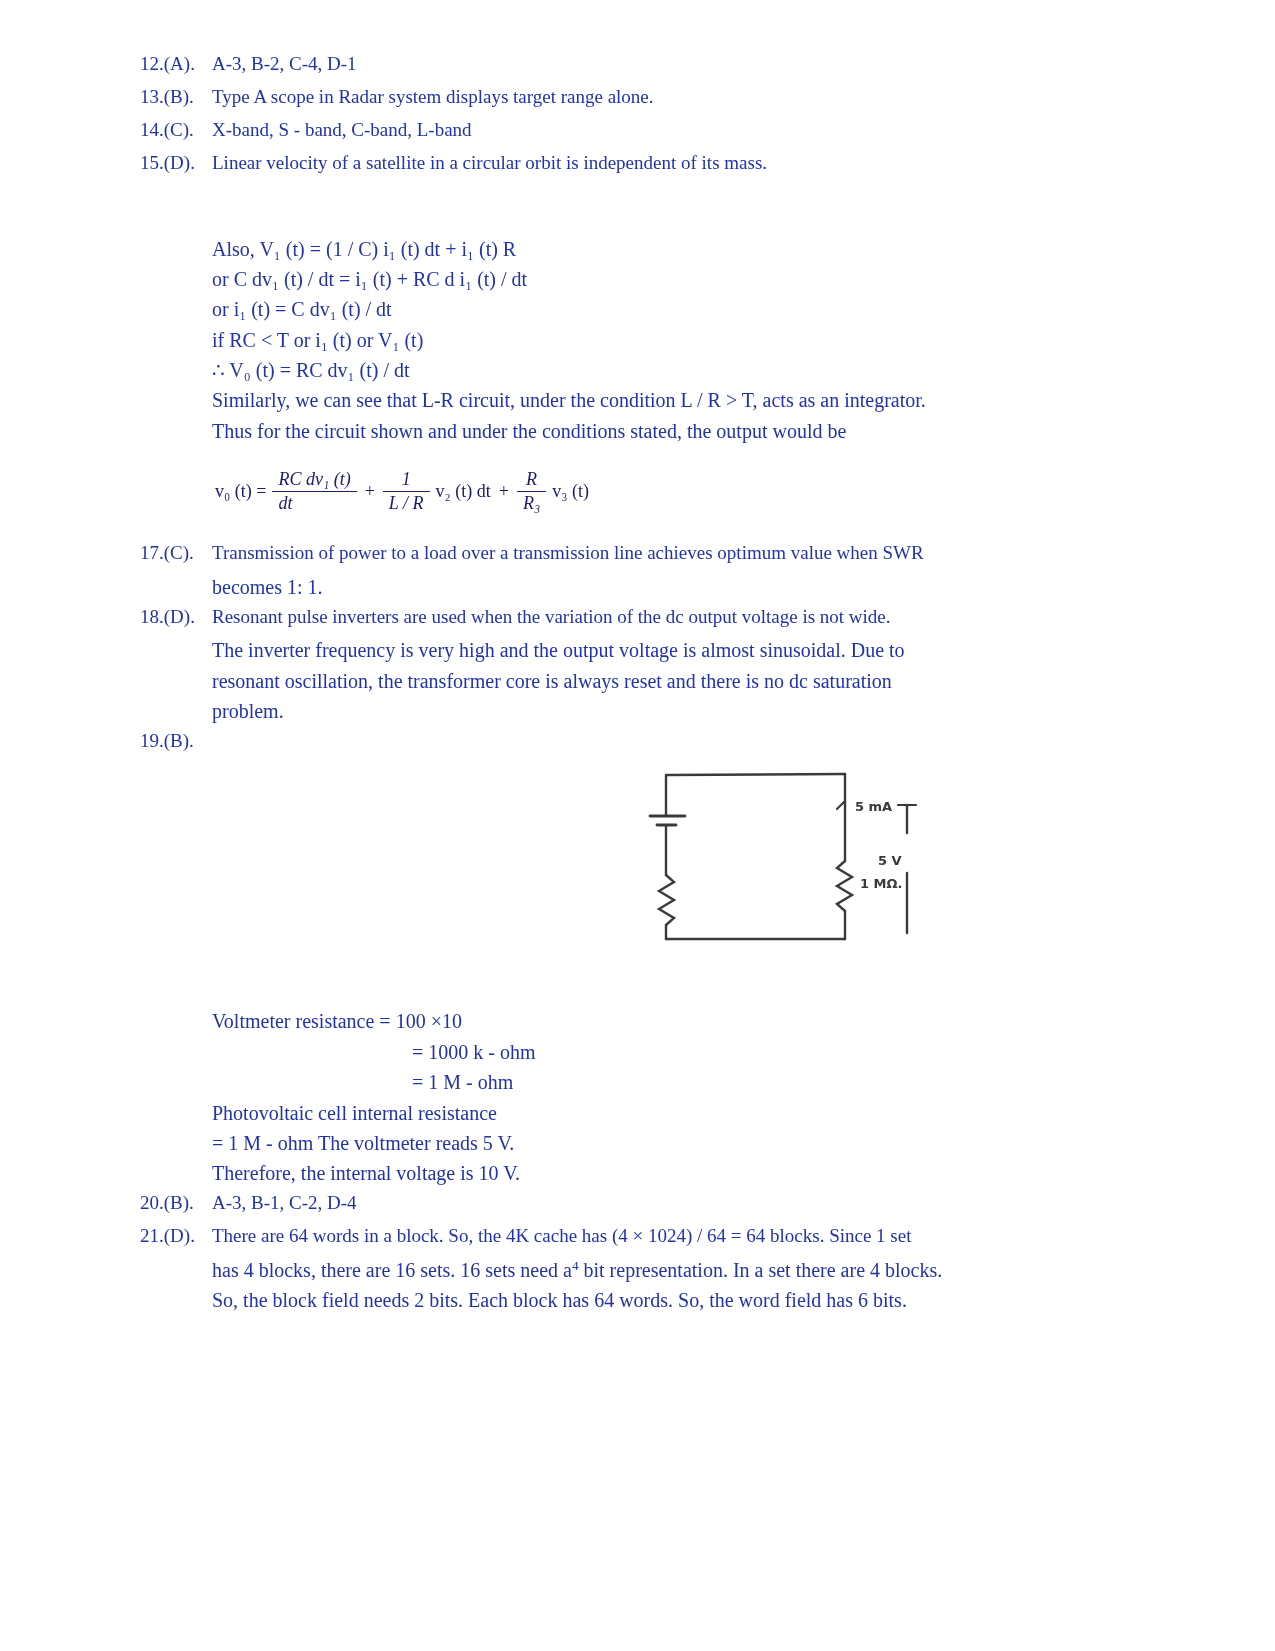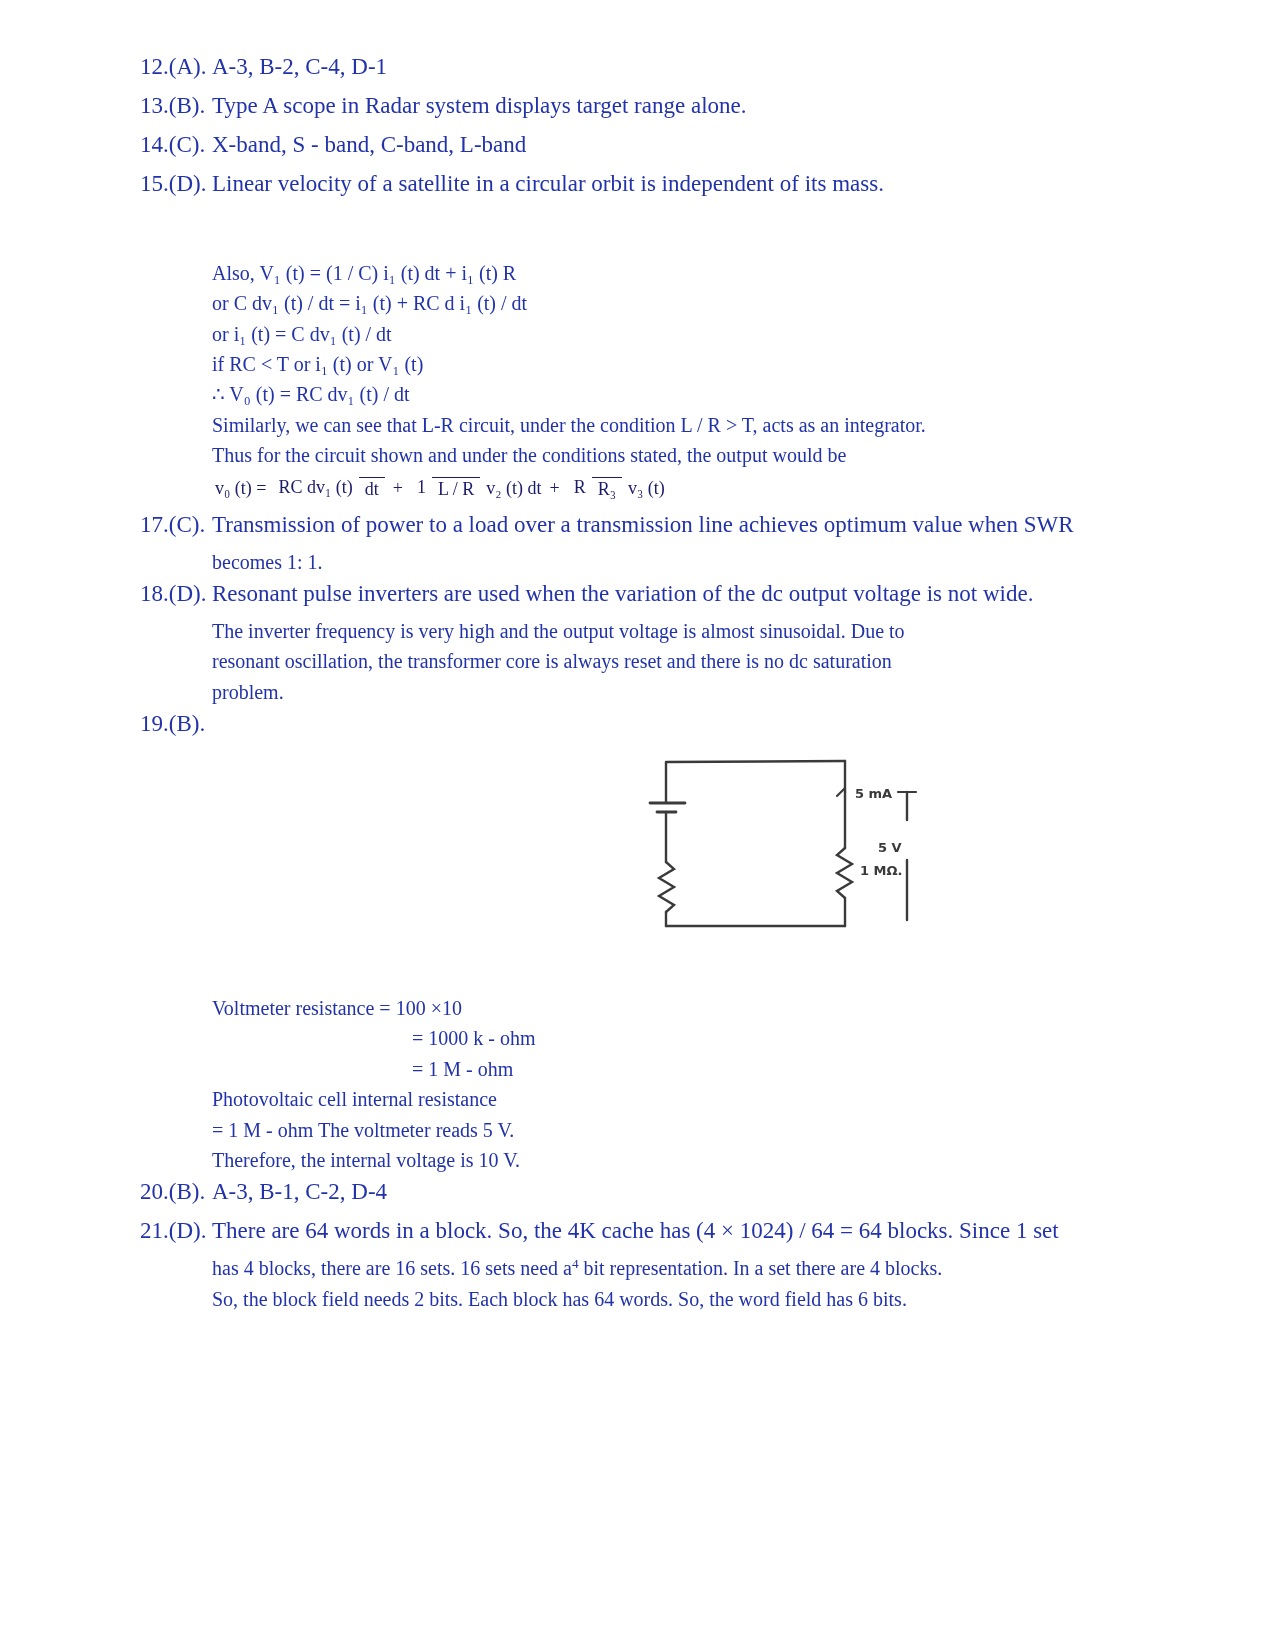--- a/index.html
+++ b/index.html
@@ -20,21 +20,21 @@
     position: absolute;
     inset: 0;
     padding: 50px 140px 0 140px;
     box-sizing: border-box;
   }
 
   
   .item {
     display: flex;
     align-items: flex-start;
-    font-size: 23px;
+    font-size: 19px;
     line-height: 1.52;
     margin: 0 0 4px 0;
   }
   .item .lbl {
     flex: 0 0 auto;
     width: 72px;
     white-space: nowrap;
   }
   .item .body {
     flex: 1 1 auto;
@@ -63,24 +63,25 @@
   .eqrow {
     display: inline-flex;
     align-items: center;
     font-family: "Liberation Serif", "DejaVu Serif", serif;
     color: #1b1b6b;
   }
   .eqrow .op { padding: 0 5px; }
   .eqrow .tok { padding: 0 3px; white-space: nowrap; }
   .frac {
     display: inline-flex;
-    flex-direction: row;
+    flex-direction: column;
     align-items: center;
     vertical-align: middle;
-    margin: 0 3px;
+    margin: 17px 3px;
+    font-style: italic;
   }
   .frac .num {
     padding: 0 6px 1px 6px;
     white-space: nowrap;
   }
   .frac .den {
     border-top: 1.6px solid #1b1b6b;
     padding: 1px 6px 0 6px;
     white-space: nowrap;
     width: 100%;

